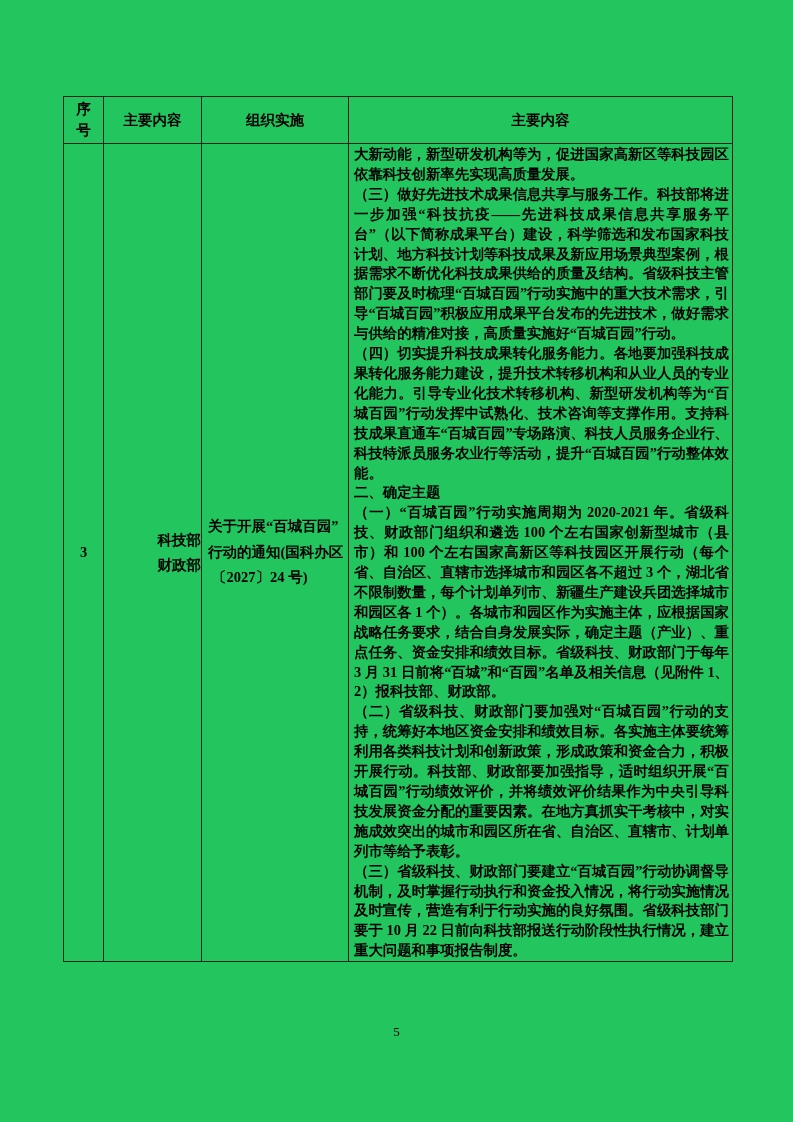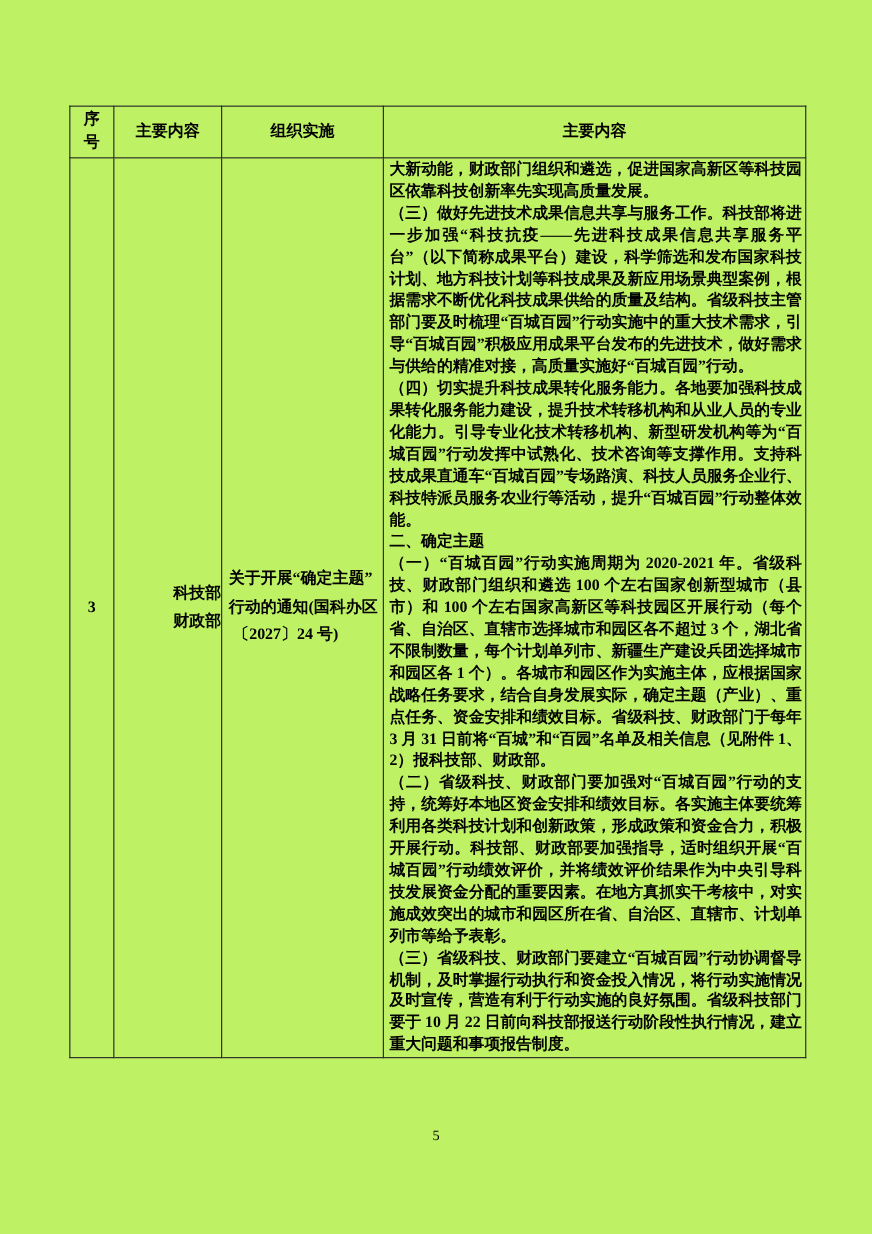--- a/index.html
+++ b/index.html
@@ -4,21 +4,21 @@
 <style>
   html, body { margin: 0; padding: 0; }
   body {
     width: 793px; height: 1122px;
     background: #ffffff;
     font-family: "Liberation Serif", "DejaVu Serif", serif;
     color: #000000;
     position: relative;
     overflow: hidden;
   }
-  .page { position: absolute; inset: 0; background: #bef264; }
+  .page { position: absolute; inset: 0; background: #22c55e; }
 
   table.doc-table {
     position: absolute;
     left: 63px; top: 96px;
     width: 669px;
     border-collapse: collapse;
     table-layout: fixed;
   }
   .doc-table th, .doc-table td {
     border: 1.5px solid #222222;
@@ -97,27 +97,27 @@
       </tr>
     </thead>
     <tbody>
       <tr>
         <td class="cell-serial">3</td>
         <td class="cell-agency">
           <div class="agency-line">科技部</div>
           <div class="agency-line">财政部</div>
         </td>
         <td class="cell-docname">
-          <div class="docname-line">关于开展“确定主题”</div>
+          <div class="docname-line">关于开展“百城百园”</div>
           <div class="docname-line">行动的通知(国科办区</div>
           <div class="docname-line indent">〔2027〕24 号)</div>
         </td>
         <td class="cell-content">
           <div class="content-inner">
-            <p>大新动能，财政部门组织和遴选，促进国家高新区等科技园区依靠科技创新率先实现高质量发展。</p>
+            <p>大新动能，新型研发机构等为，促进国家高新区等科技园区依靠科技创新率先实现高质量发展。</p>
             <p>（三）做好先进技术成果信息共享与服务工作。科技部将进一步加强“科技抗疫——先进科技成果信息共享服务平台”（以下简称成果平台）建设，科学筛选和发布国家科技计划、地方科技计划等科技成果及新应用场景典型案例，根据需求不断优化科技成果供给的质量及结构。省级科技主管部门要及时梳理“百城百园”行动实施中的重大技术需求，引导“百城百园”积极应用成果平台发布的先进技术，做好需求与供给的精准对接，高质量实施好“百城百园”行动。</p>
             <p>（四）切实提升科技成果转化服务能力。各地要加强科技成果转化服务能力建设，提升技术转移机构和从业人员的专业化能力。引导专业化技术转移机构、新型研发机构等为“百城百园”行动发挥中试熟化、技术咨询等支撑作用。支持科技成果直通车“百城百园”专场路演、科技人员服务企业行、科技特派员服务农业行等活动，提升“百城百园”行动整体效能。</p>
             <p>二、确定主题</p>
             <p>（一）“百城百园”行动实施周期为 2020-2021 年。省级科技、财政部门组织和遴选 100 个左右国家创新型城市（县市）和 100 个左右国家高新区等科技园区开展行动（每个省、自治区、直辖市选择城市和园区各不超过 3 个，湖北省不限制数量，每个计划单列市、新疆生产建设兵团选择城市和园区各 1 个）。各城市和园区作为实施主体，应根据国家战略任务要求，结合自身发展实际，确定主题（产业）、重点任务、资金安排和绩效目标。省级科技、财政部门于每年 3 月 31 日前将“百城”和“百园”名单及相关信息（见附件 1、2）报科技部、财政部。</p>
             <p>（二）省级科技、财政部门要加强对“百城百园”行动的支持，统筹好本地区资金安排和绩效目标。各实施主体要统筹利用各类科技计划和创新政策，形成政策和资金合力，积极开展行动。科技部、财政部要加强指导，适时组织开展“百城百园”行动绩效评价，并将绩效评价结果作为中央引导科技发展资金分配的重要因素。在地方真抓实干考核中，对实施成效突出的城市和园区所在省、自治区、直辖市、计划单列市等给予表彰。</p>
             <p>（三）省级科技、财政部门要建立“百城百园”行动协调督导机制，及时掌握行动执行和资金投入情况，将行动实施情况及时宣传，营造有利于行动实施的良好氛围。省级科技部门要于 10 月 22 日前向科技部报送行动阶段性执行情况，建立重大问题和事项报告制度。</p>
           </div>
         </td>
       </tr>
     </tbody>

